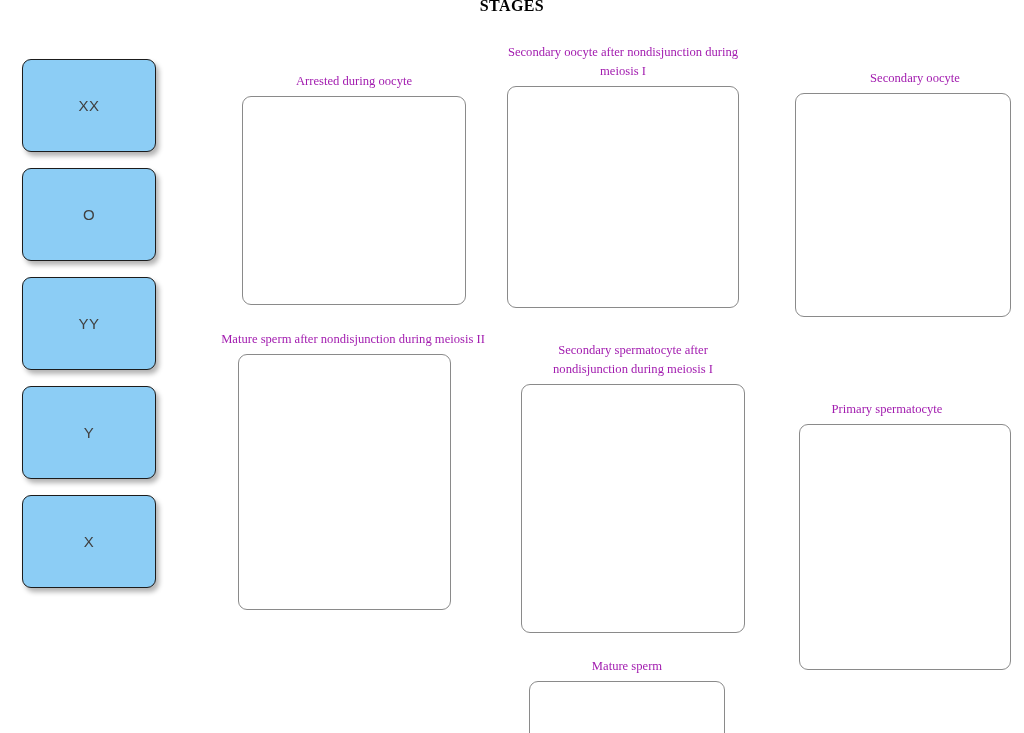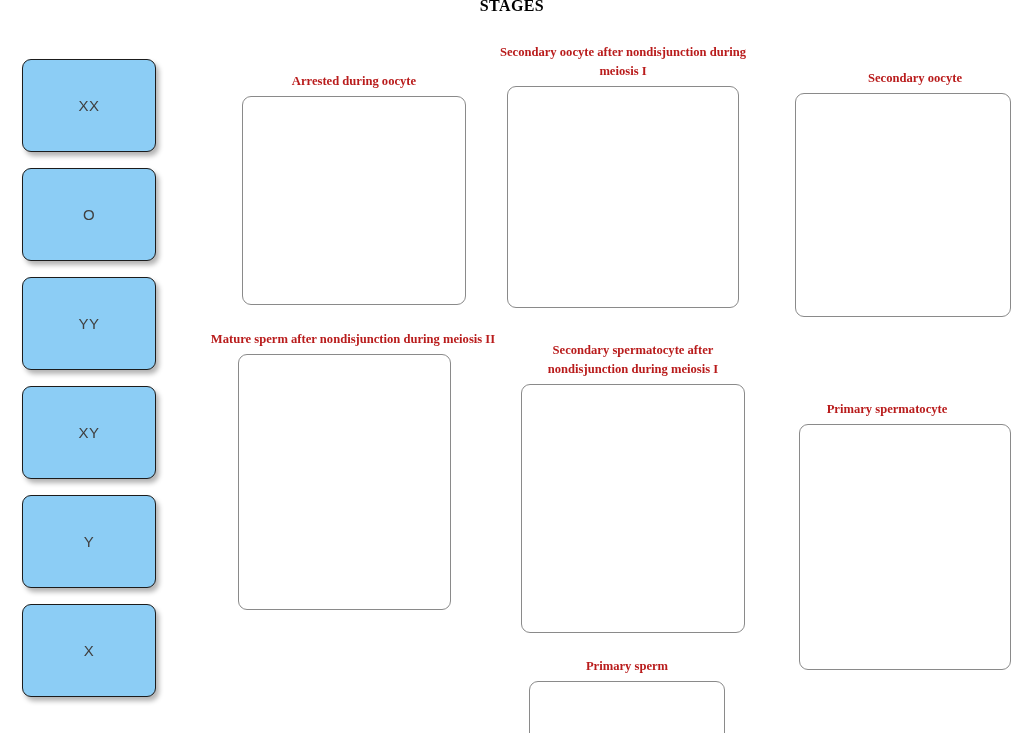--- a/index.html
+++ b/index.html
@@ -61,25 +61,25 @@
     letter-spacing: 0.5px;
     user-select: none;
   }
 
   
   .dropzone-group {
     position: absolute;
   }
   .dropzone-label {
     font-family: "Liberation Serif", serif;
-    font-weight: bold;
+    font-weight: normal;
     font-size: 12.6px;
     line-height: 19px;
     text-align: center;
-    color: #b91c1c;
+    color: #a21caf;
     margin: 0 0 5px 0;
   }
   .dropzone-box {
     background: #ffffff;
     border: 1px solid #8a8a8a;
     border-radius: 9px;
     box-sizing: border-box;
   }
 
   
@@ -119,23 +119,20 @@
   </div>
 
   <div class="answer-tile">
     <span class="answer-tile-label">O</span>
   </div>
 
   <div class="answer-tile">
     <span class="answer-tile-label">YY</span>
   </div>
 
-  <div class="answer-tile">
-    <span class="answer-tile-label">XY</span>
-  </div>
 
   <div class="answer-tile">
     <span class="answer-tile-label">Y</span>
   </div>
 
   <div class="answer-tile">
     <span class="answer-tile-label">X</span>
   </div>
 
 </div>
@@ -164,15 +161,15 @@
   <div class="dropzone-label">Secondary spermatocyte after nondisjunction during meiosis I</div>
   <div class="dropzone-box"></div>
 </div>
 
 <div class="dropzone-group" id="group-primary-spermatocyte">
   <div class="dropzone-label">Primary spermatocyte</div>
   <div class="dropzone-box"></div>
 </div>
 
 <div class="dropzone-group" id="group-mature-sperm">
-  <div class="dropzone-label">Primary sperm</div>
+  <div class="dropzone-label">Mature sperm</div>
   <div class="dropzone-box"></div>
 </div>
 
 </body></html>

